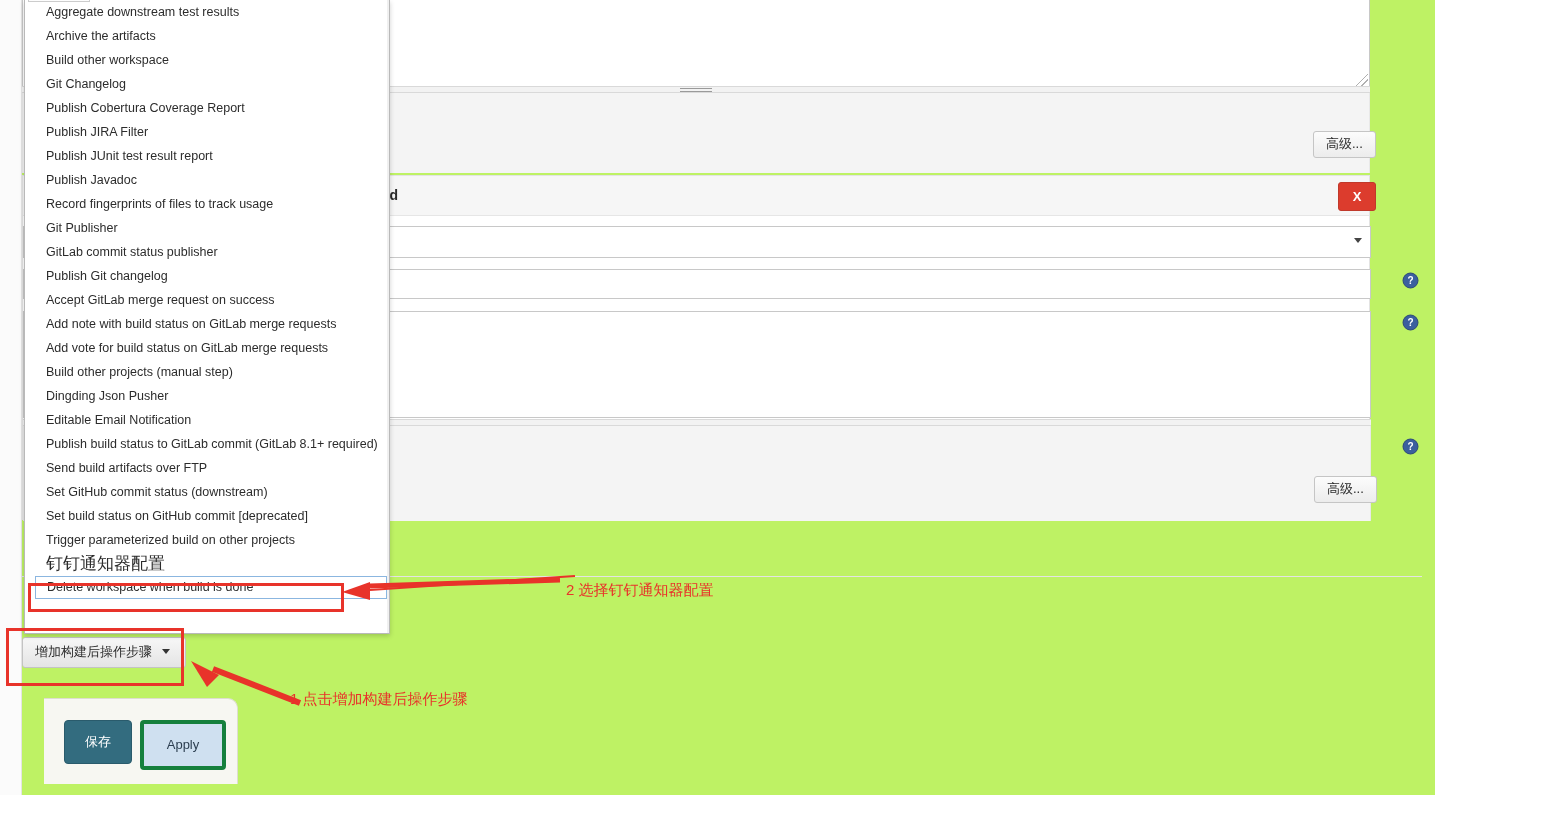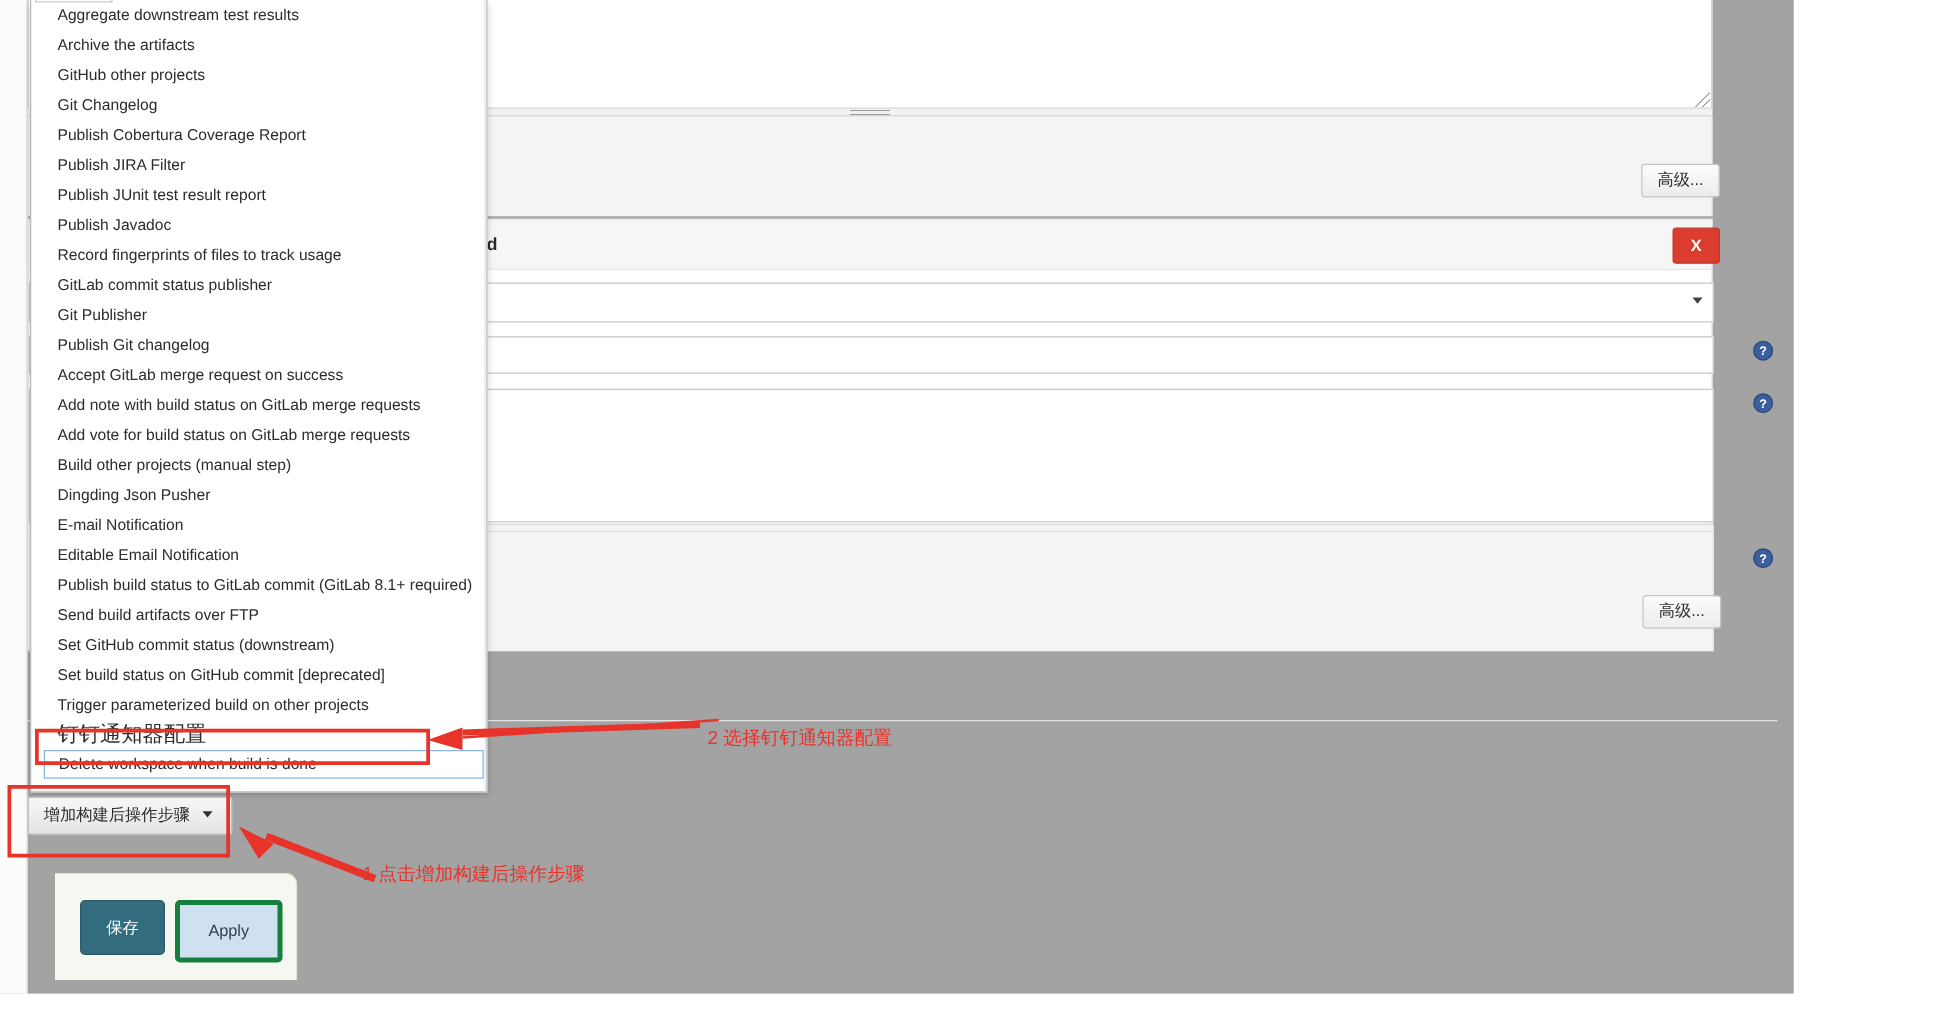--- a/index.html
+++ b/index.html
@@ -16,21 +16,21 @@
     font-size: 13px;
     color: #333333;
   }
 
   
   .page-root {
     position: absolute;
     left: 0; top: 0;
     width: 1493px;
     height: 795px;
-    background: #a3a3a3;
+    background: #bef264;
     border-right: 1px solid #dcdcdc;
     box-sizing: border-box;
   }
 
   .left-rail {
     position: absolute;
     left: 0; top: 0;
     width: 22px;
     height: 795px;
     background: #fbfbfb;
@@ -531,36 +531,35 @@
 </div>
 
 <div class="outer-canvas"></div>
 
 <div class="dd-tab-stub"></div>
 <div class="dropdown">
   <div class="dd-scroll-hint"></div>
   <div id="dd-list">
       <div class="dd-item">Aggregate downstream test results</div>
       <div class="dd-item">Archive the artifacts</div>
-      <div class="dd-item">GitHub other projects</div>
+      <div class="dd-item">Build other workspace</div>
       <div class="dd-item">Git Changelog</div>
       <div class="dd-item">Publish Cobertura Coverage Report</div>
       <div class="dd-item">Publish JIRA Filter</div>
       <div class="dd-item">Publish JUnit test result report</div>
       <div class="dd-item">Publish Javadoc</div>
       <div class="dd-item">Record fingerprints of files to track usage</div>
+      <div class="dd-item">Git Publisher</div>
       <div class="dd-item">GitLab commit status publisher</div>
-      <div class="dd-item">Git Publisher</div>
       <div class="dd-item">Publish Git changelog</div>
       <div class="dd-item">Accept GitLab merge request on success</div>
       <div class="dd-item">Add note with build status on GitLab merge requests</div>
       <div class="dd-item">Add vote for build status on GitLab merge requests</div>
       <div class="dd-item">Build other projects (manual step)</div>
       <div class="dd-item">Dingding Json Pusher</div>
-      <div class="dd-item">E-mail Notification</div>
       <div class="dd-item">Editable Email Notification</div>
       <div class="dd-item">Publish build status to GitLab commit (GitLab 8.1+ required)</div>
       <div class="dd-item">Send build artifacts over FTP</div>
       <div class="dd-item">Set GitHub commit status (downstream)</div>
       <div class="dd-item">Set build status on GitHub commit [deprecated]</div>
       <div class="dd-item">Trigger parameterized build on other projects</div>
       <div class="dd-item cjk">钉钉通知器配置</div>
       <div class="dd-item highlighted">Delete workspace when build is done</div>
     </div>
 </div>

